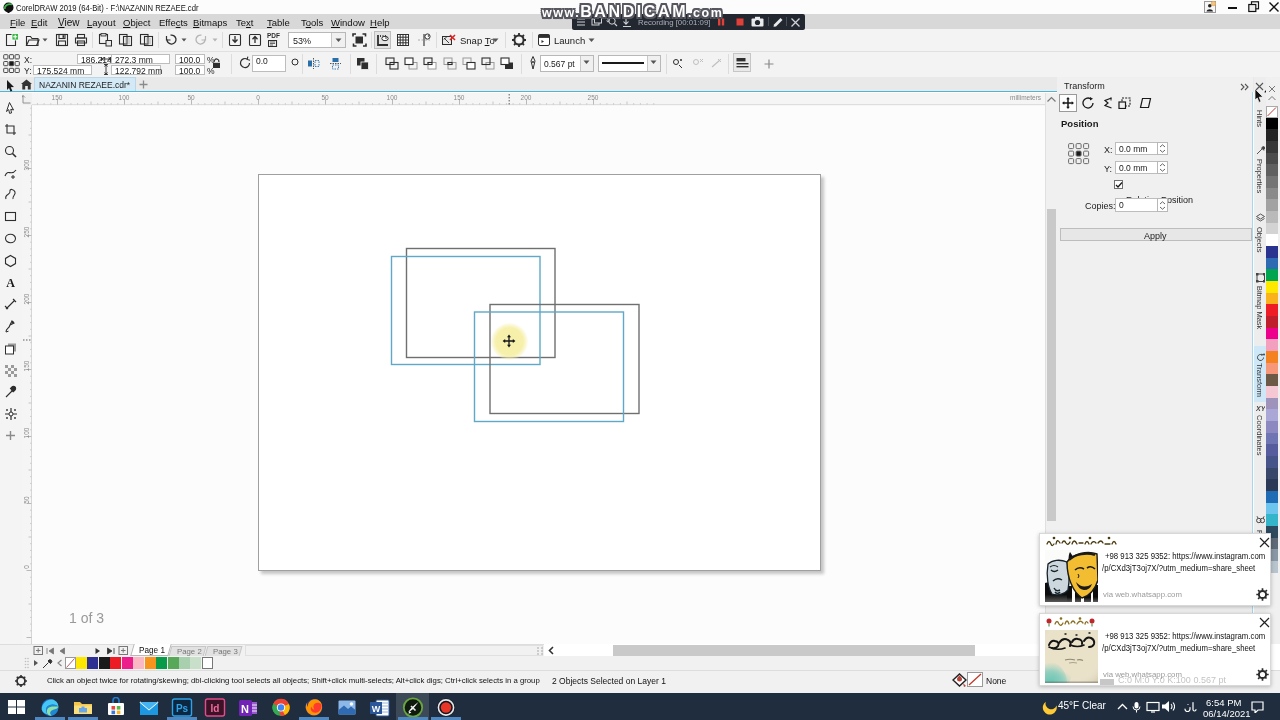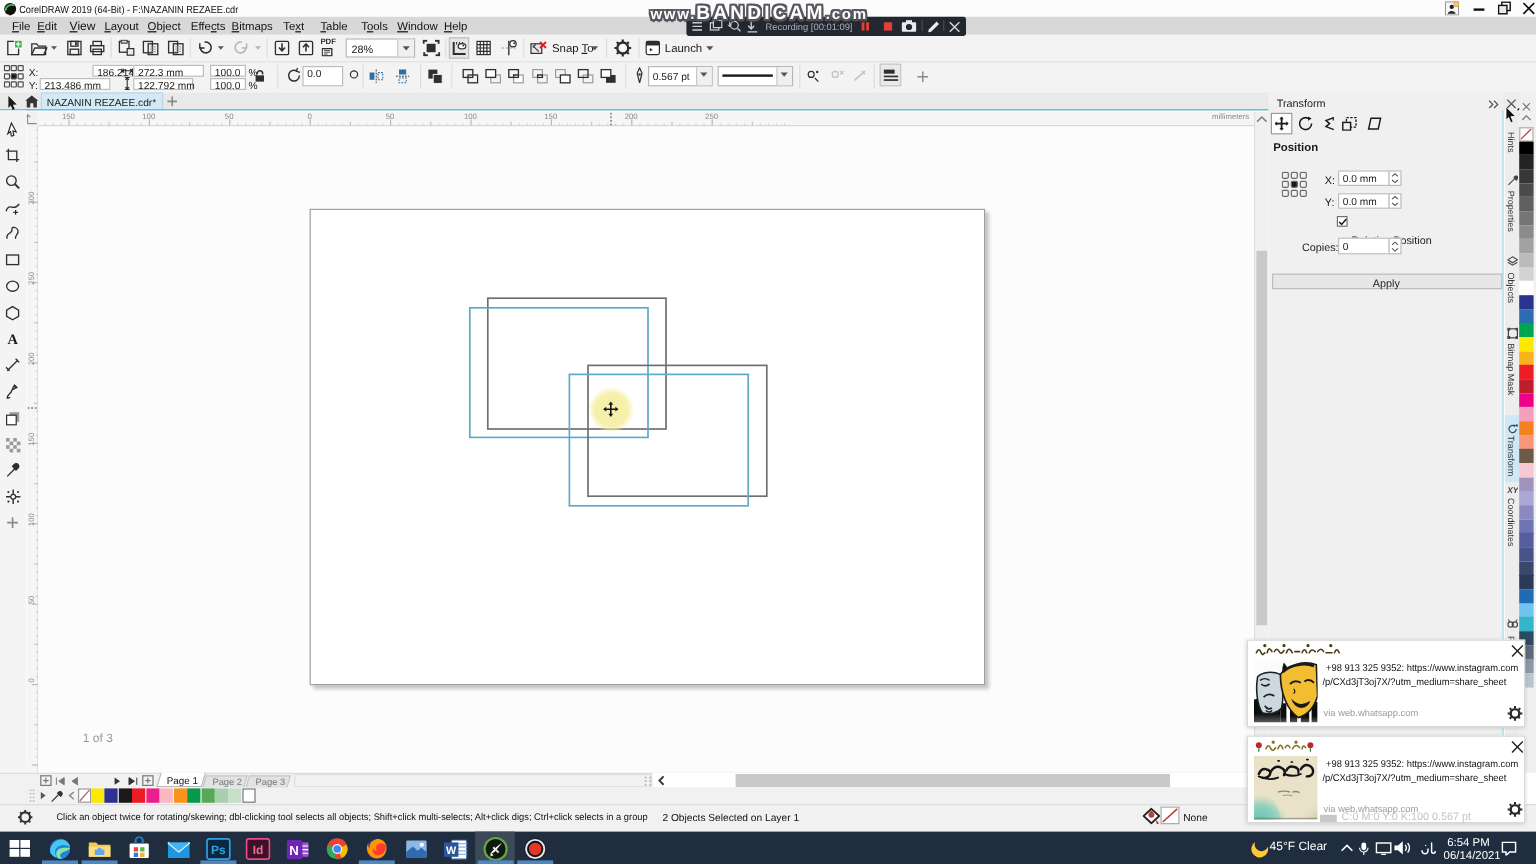--- a/index.html
+++ b/index.html
@@ -105,21 +105,21 @@
 <svg style="position:absolute;left:248px;top:33px;" width="14" height="14" viewBox="0 0 14 14">
     <rect x="1.5" y="1.5" width="11" height="11" rx="1" style="stroke:#2e2e2e;fill:none;stroke-width:1.1"></rect>
     <path d="M7 10 v-6 M4.5 6.3 L7 3.5 L9.5 6.3" stroke="#2e2e2e" stroke-width="1.3" fill="none"></path>
   </svg>
 <div class="t" style="left:267px;top:33px;font-size:6.5px;font-weight:bold;color:#2e2e2e">PDF</div>
 <svg style="position:absolute;left:268px;top:40px;" width="11" height="7" viewBox="0 0 11 7">
     <rect x="0.5" y="0.5" width="8" height="6" style="stroke:#2e2e2e;fill:none;stroke-width:1.1"></rect>
     <path d="M2 2 h5 M2 3.5 h5 M2 5 h3" stroke="#2e2e2e" stroke-width="0.7"></path>
   </svg>
 <div class="" style="left:288px;top:32px;width:58px;height:16px;background:#fff;border:1px solid #b8b8b8"></div>
-<div class="t" style="left:293px;top:37px;font-size:9px">28%</div>
+<div class="t" style="left:293px;top:37px;font-size:9px">53%</div>
 <div class="" style="left:331px;top:33px;width:14px;height:14px;background:#f0f0f0;border-left:1px solid #c8c8c8"></div>
 <svg style="position:absolute;left:335px;top:38px;" width="7" height="6" viewBox="0 0 7 6">
     <path d="M0.5 0.5 L3.5 4 L6.5 0.5 Z" fill="#555"></path>
   </svg>
 <svg style="position:absolute;left:352px;top:33px;" width="15" height="14" viewBox="0 0 15 14">
     <path d="M1 3.5 v-2.5 h3 M10.5 1 h3 v2.5 M14 10.5 v2.5 h-3 M4.5 13 h-3 v-2.5" stroke="#2e2e2e" stroke-width="1.6" fill="none"></path>
     <rect x="3.5" y="3.5" width="7.5" height="7" fill="#2e2e2e"></rect>
   </svg>
 <div class="" style="left:371px;top:32px;width:1px;height:16px;background:#dcdcdc"></div>
 <div class="" style="left:374px;top:31px;width:17px;height:18px;background:#e4e4e4;border:1px solid #bdbdbd"></div>
@@ -175,21 +175,21 @@
     <rect x="0.7" y="7.5" width="4.2" height="4.2" rx="0.6" fill="none" stroke="#4a4a4a" stroke-width="1"></rect>
     <rect x="6.4" y="7.5" width="4.2" height="4.2" rx="0.6" fill="#1a1a1a" stroke="#4a4a4a" stroke-width="1"></rect>
     <rect x="12.1" y="7.5" width="4.2" height="4.2" rx="0.6" fill="none" stroke="#4a4a4a" stroke-width="1"></rect>
     <rect x="0.7" y="14.299999999999999" width="4.2" height="4.2" rx="0.6" fill="none" stroke="#4a4a4a" stroke-width="1"></rect>
     <rect x="6.4" y="14.299999999999999" width="4.2" height="4.2" rx="0.6" fill="none" stroke="#4a4a4a" stroke-width="1"></rect>
     <rect x="12.1" y="14.299999999999999" width="4.2" height="4.2" rx="0.6" fill="none" stroke="#4a4a4a" stroke-width="1"></rect>
   </svg>
 <div class="t" style="left:24px;top:56px;font-size:8.5px">X:</div>
 <div class="inp" style="left:33px;top:53.5px;width:59px;height:10.5px;margin-left:44px;">186.214 mm</div>
 <div class="t" style="left:24px;top:67px;font-size:8.5px">Y:</div>
-<div class="inp" style="left:33px;top:64.5px;width:59px;height:10.5px;">213.486 mm</div>
+<div class="inp" style="left:33px;top:64.5px;width:59px;height:10.5px;">175.524 mm</div>
 <svg style="position:absolute;left:101px;top:55px;" width="10" height="8" viewBox="0 0 10 8">
     <path d="M0.5 4 h9 M0.5 2 v4 M9.5 2 v4 M2.5 2.5 L0.8 4 l1.7 1.5 M7.5 2.5 L9.2 4 L7.5 5.5" stroke="#2e2e2e" stroke-width="0.9" fill="none"></path>
   </svg>
 <svg style="position:absolute;left:103px;top:64px;" width="6" height="11" viewBox="0 0 6 11">
     <path d="M3 0.5 v10 M1 0.5 h4 M1 10.5 h4 M1.5 2.5 L3 0.8 L4.5 2.5 M1.5 8.5 L3 10.2 L4.5 8.5" stroke="#2e2e2e" stroke-width="0.9" fill="none"></path>
   </svg>
 <div class="inp" style="left:111px;top:53.5px;width:59px;height:10.5px;">272.3 mm</div>
 <div class="inp" style="left:111px;top:64.5px;width:50px;height:10.5px;text-align:right;">122.792 mm</div>
 <div class="inp" style="left:175px;top:53.5px;width:30px;height:10.5px;">100.0</div>
 <div class="inp" style="left:175px;top:64.5px;width:30px;height:10.5px;">100.0</div>
@@ -775,21 +775,21 @@
 <svg style="position:absolute;left:33px;top:645px;" width="12" height="11" viewBox="0 0 12 11">
     <rect x="1" y="1.5" width="8.5" height="8" fill="none" stroke="#777"></rect>
     <path d="M3 5.5 h4.5 M5.2 3.2 v4.5" stroke="#777"></path>
   </svg>
 <svg style="position:absolute;left:46px;top:647px;" width="9" height="8" viewBox="0 0 9 8">
     <path d="M1 1 v6 M7.5 1 L3 4 L7.5 7 Z" fill="#777" stroke="#777" stroke-width="0.8"></path>
   </svg>
 <svg style="position:absolute;left:58px;top:647px;" width="8" height="8" viewBox="0 0 8 8">
     <path d="M6.5 1 L2 4 L6.5 7 Z" fill="#777" stroke="#777" stroke-width="0.8"></path>
   </svg>
-<div class="t" style="left:69px;top:611px;font-size:10px;color:#999">1 of 3</div>
+<div class="t" style="left:69px;top:611px;font-size:14px;color:#999">1 of 3</div>
 <svg style="position:absolute;left:94px;top:647px;" width="8" height="8" viewBox="0 0 8 8">
     <path d="M1.5 1 L6 4 L1.5 7 Z" fill="#333"></path>
   </svg>
 <svg style="position:absolute;left:106px;top:647px;" width="9" height="8" viewBox="0 0 9 8">
     <path d="M8 1 v6 M1.5 1 L6 4 L1.5 7 Z" fill="#333" stroke="#333" stroke-width="0.8"></path>
   </svg>
 <svg style="position:absolute;left:118px;top:645px;" width="12" height="11" viewBox="0 0 12 11">
     <rect x="1" y="1.5" width="8.5" height="8" fill="none" stroke="#777"></rect>
     <path d="M3 5.5 h4.5 M5.2 3.2 v4.5" stroke="#777"></path>
   </svg>

